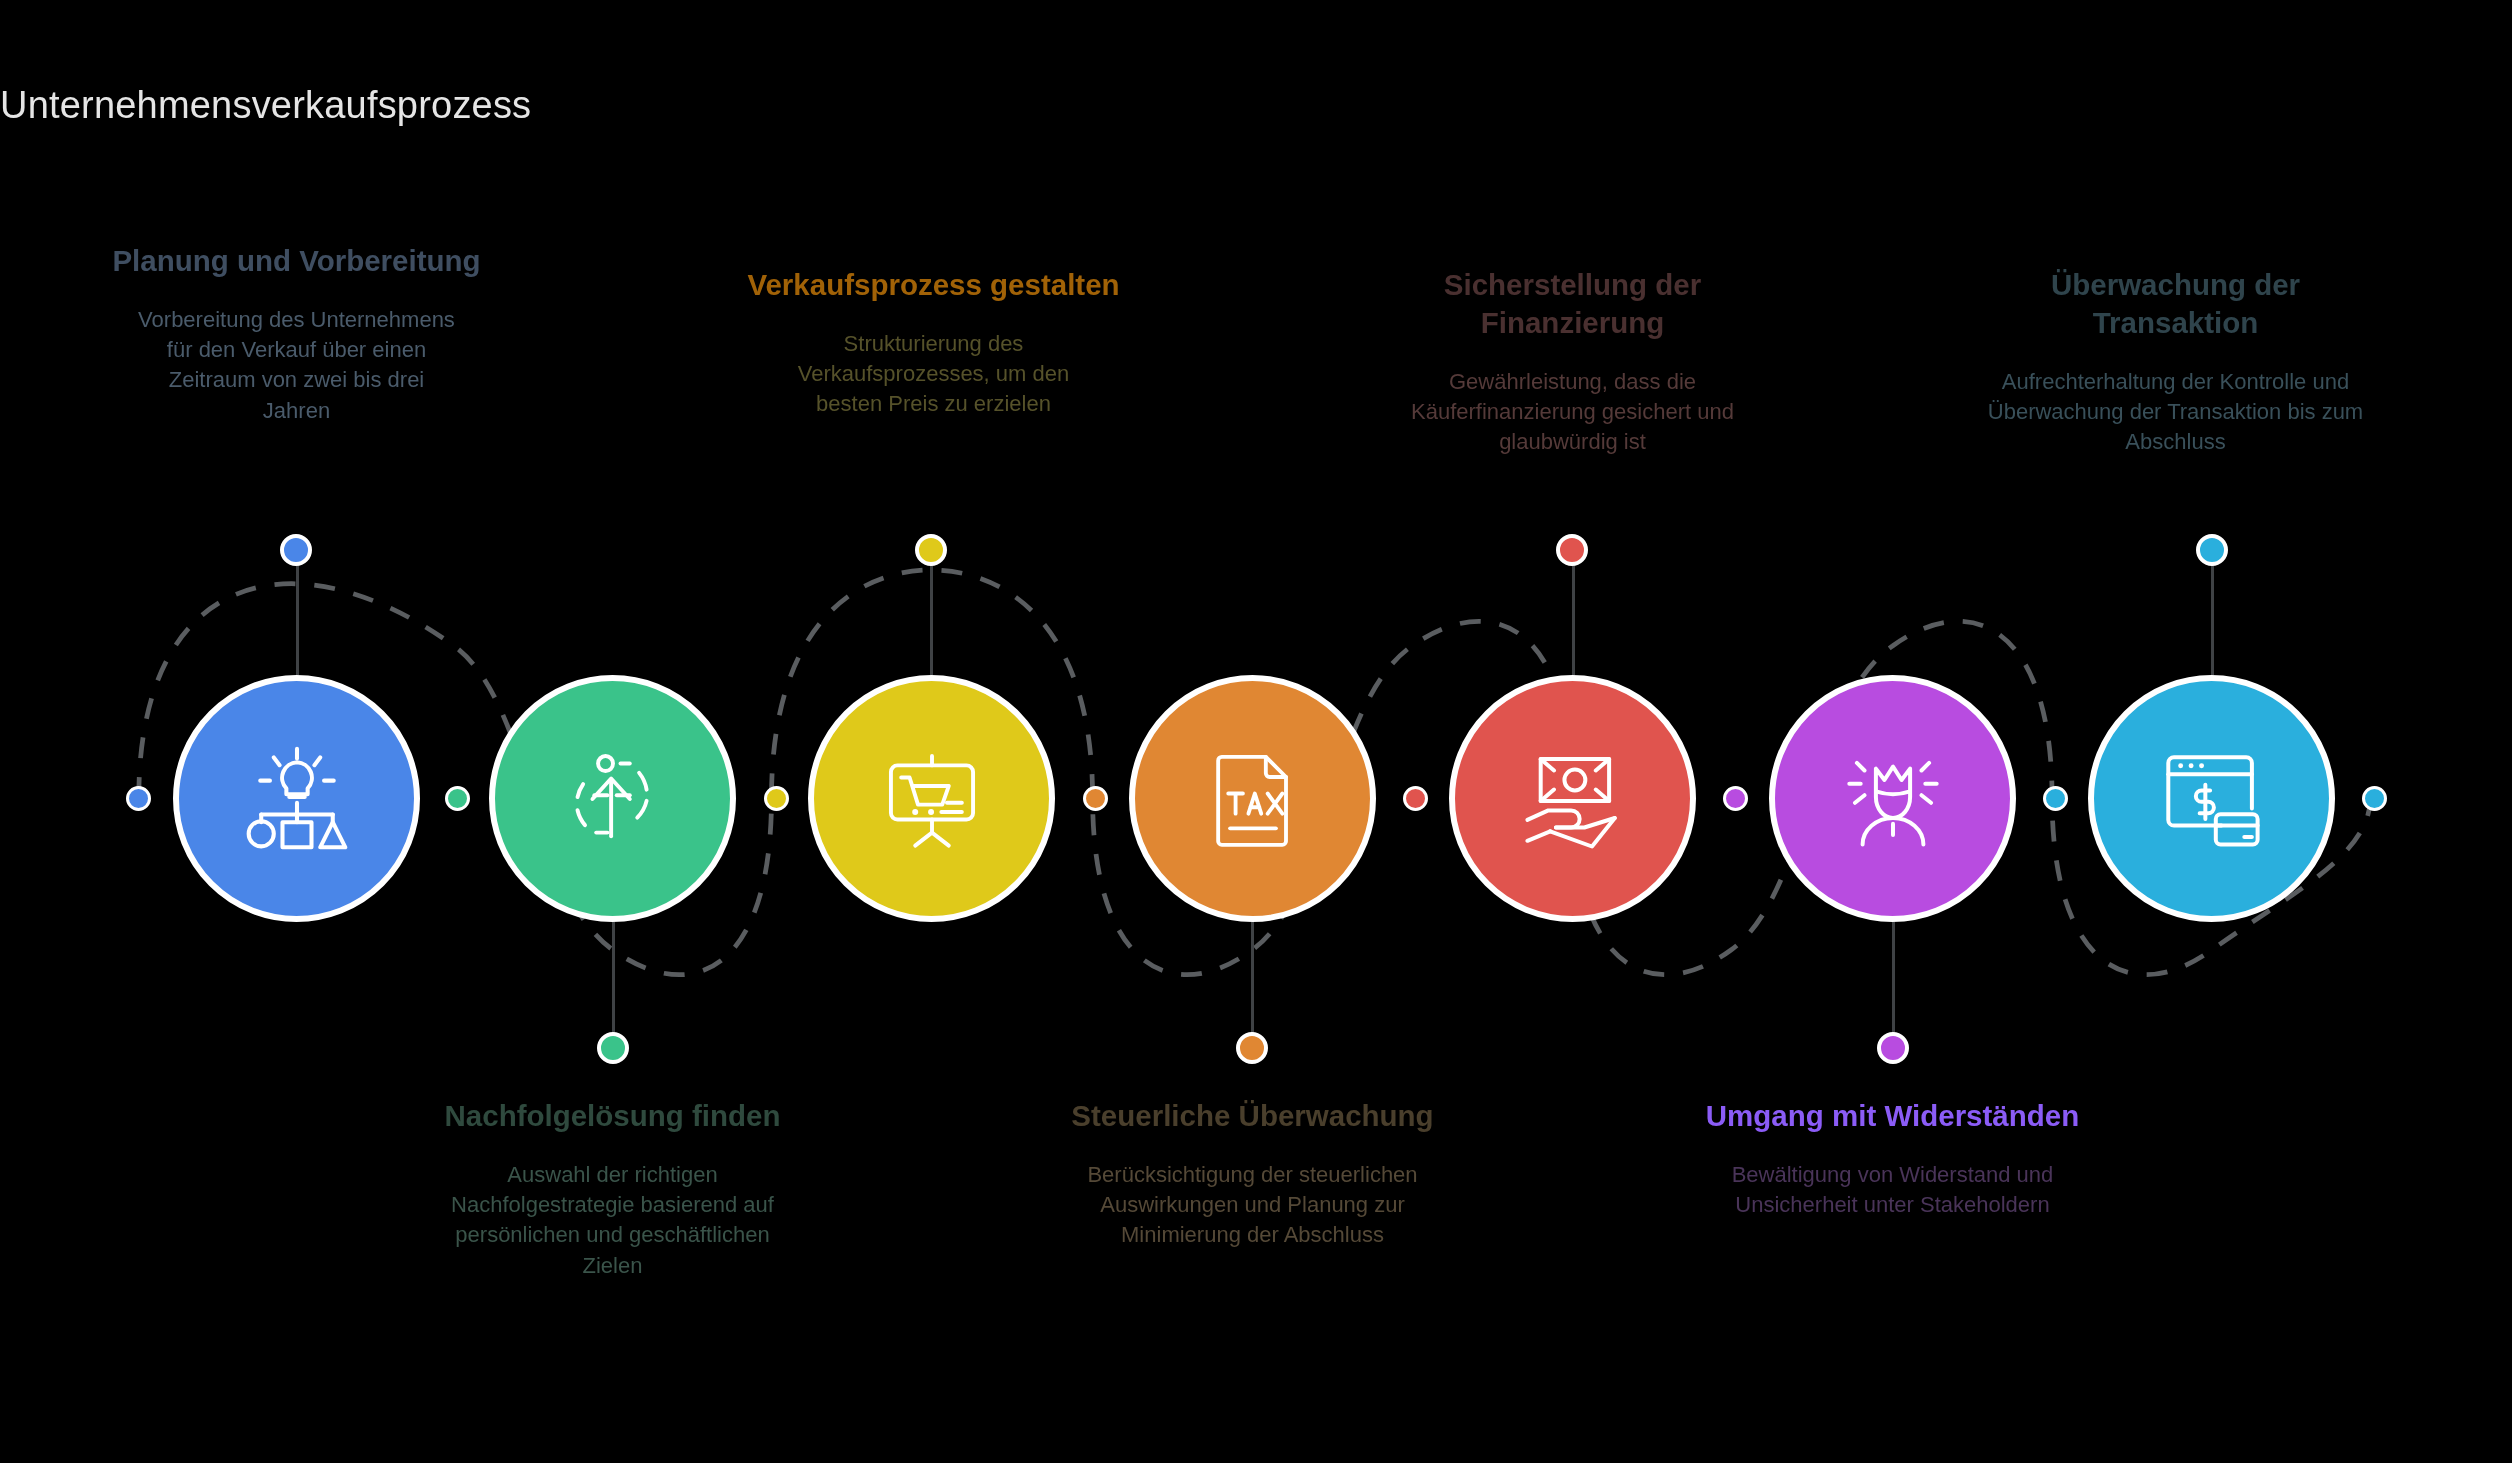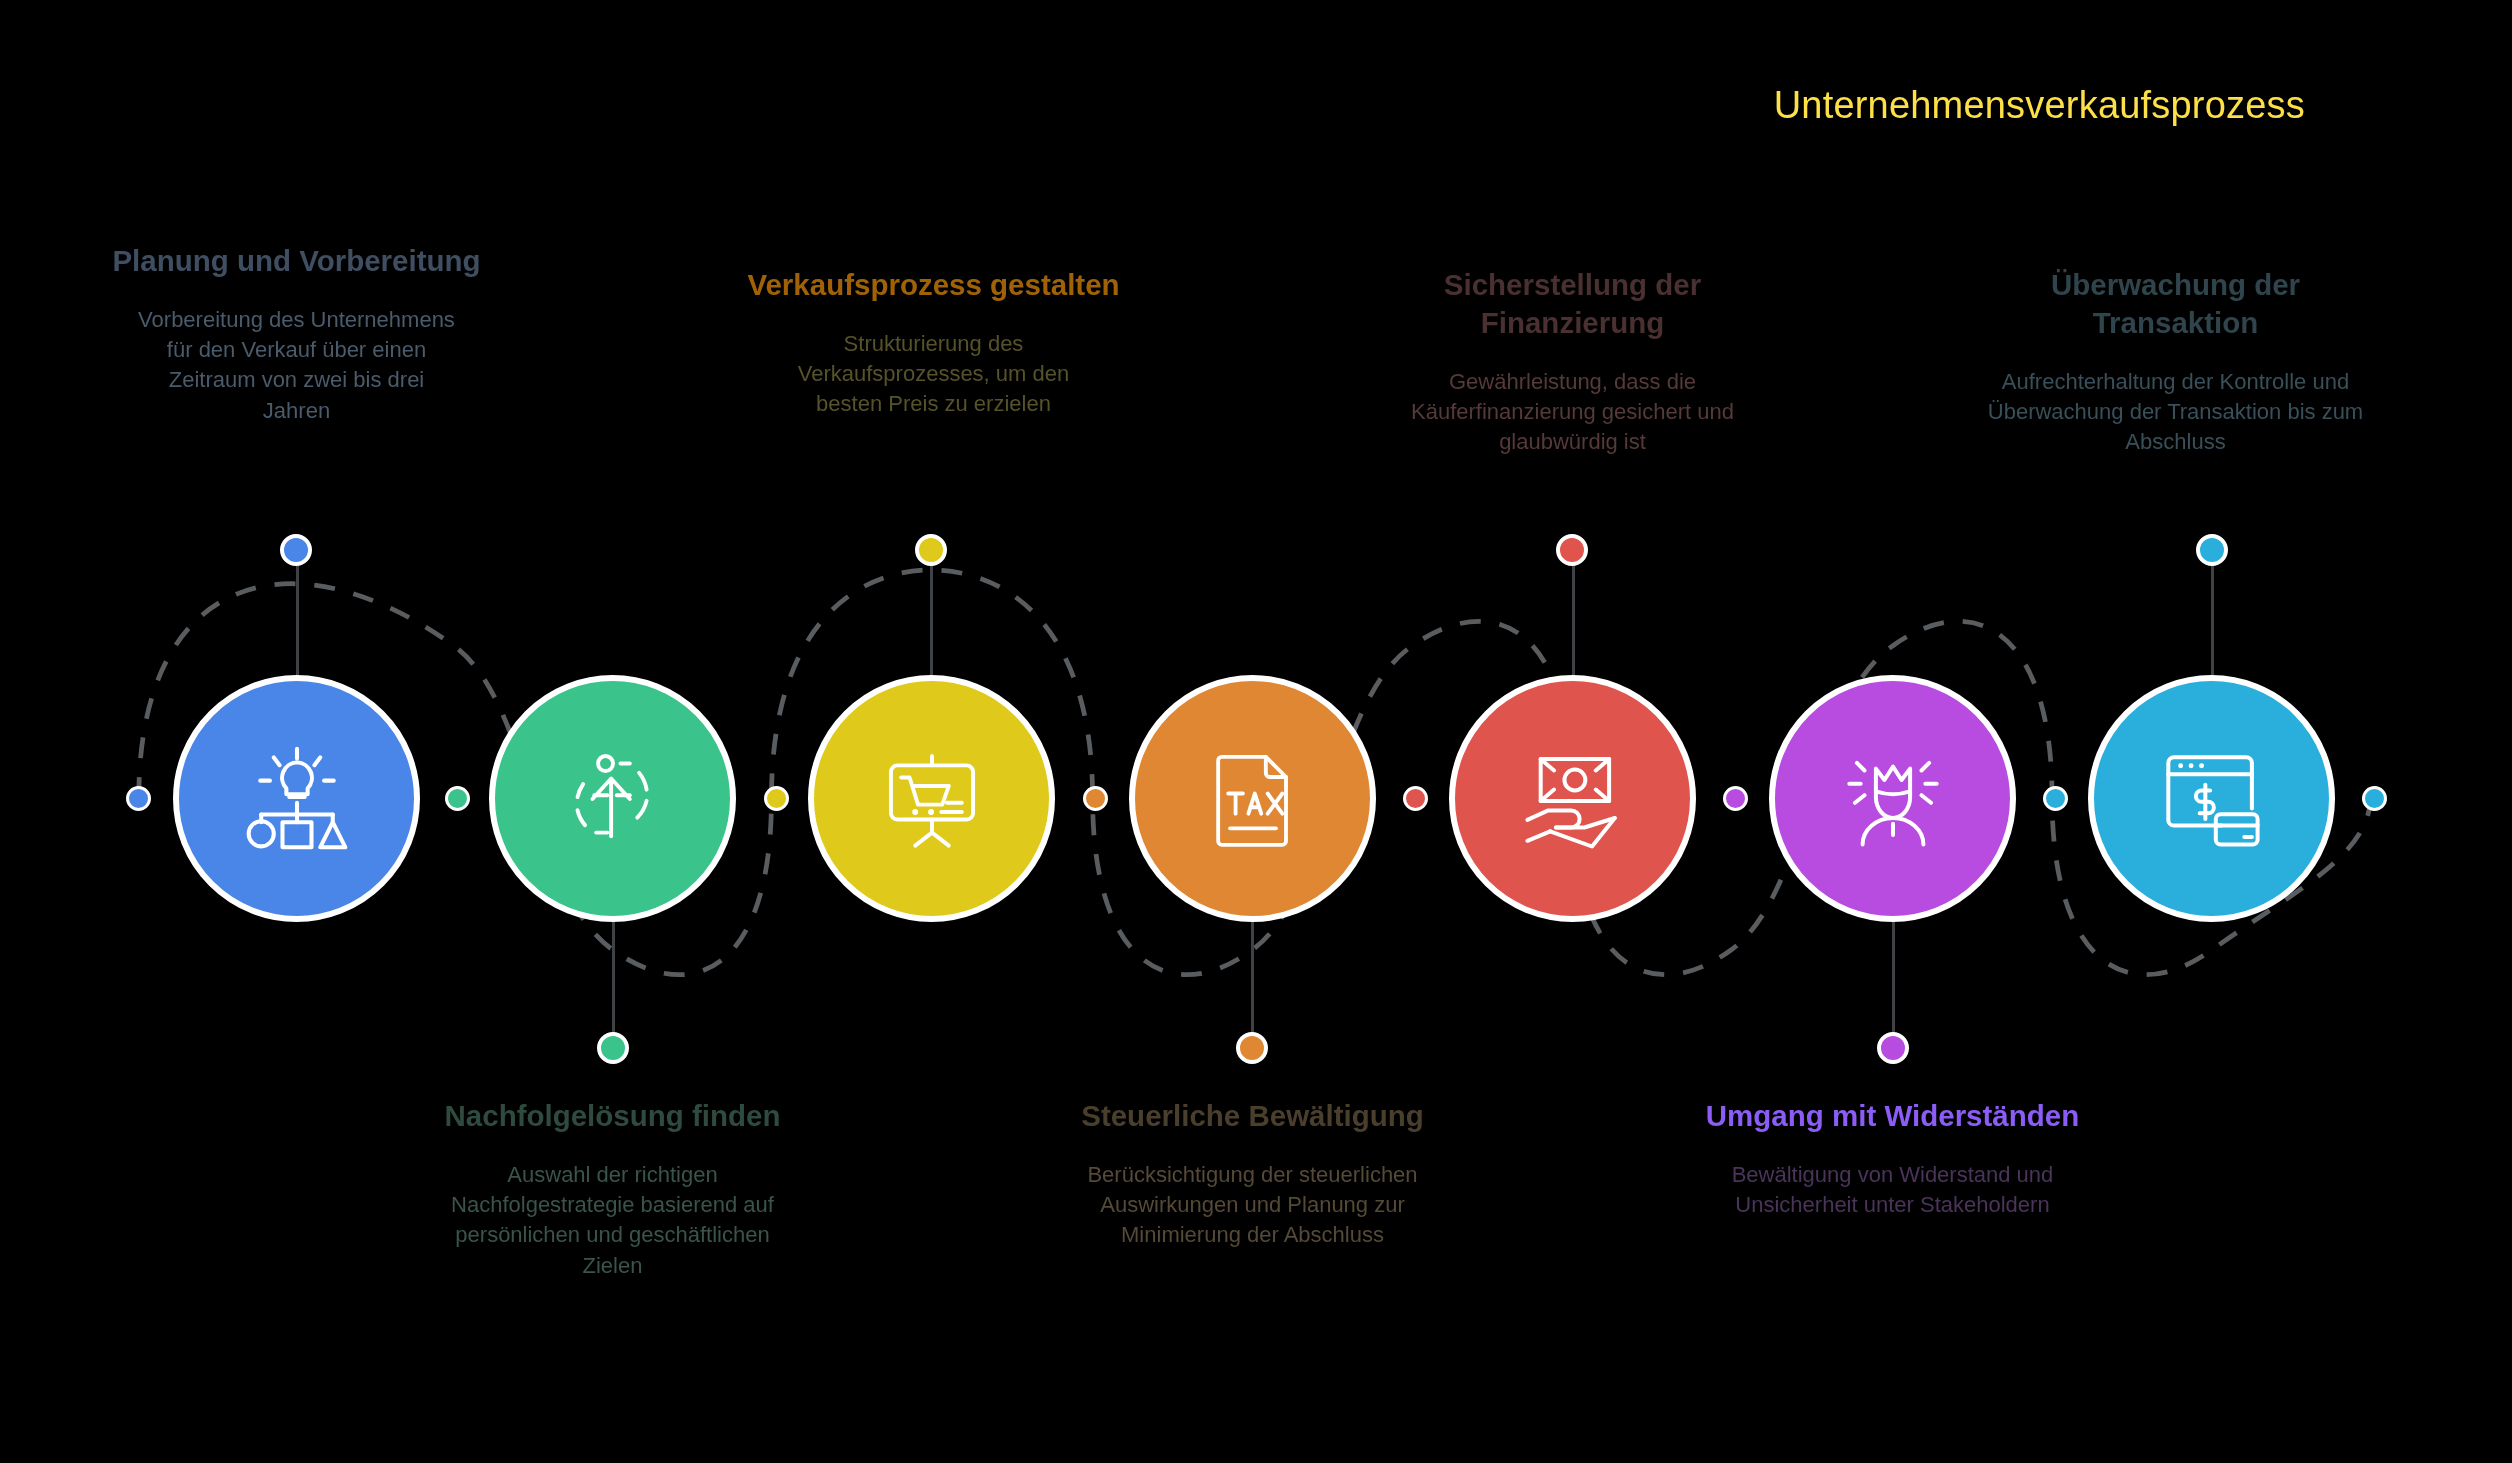--- a/index.html
+++ b/index.html
@@ -20,22 +20,22 @@
     width: 2512px;
     height: 1463px;
     background: #000000;
   }
   #chart-title {
     position: absolute;
     left: 0;
     top: 88;
     top: 84px;
     width: 2305px;
-    text-align: right;
-    color: #fde047;
+    text-align: left;
+    color: #e5e5e5;
     font-size: 38px;
     font-weight: 400;
     letter-spacing: 0.2px;
   }
   
   #wave-layer {
     position: absolute;
     left: 0; top: 0;
     width: 2512px;
     height: 1463px;
@@ -207,21 +207,21 @@
         <path d="M33 54 h16 M41 54 v22"></path>
         <path d="M55 76 L62 54 L69 76 M57 69 h10"></path>
         <path d="M76 54 L92 76 M92 54 L76 76"></path>
         <path d="M35 92 h50"></path>
       </svg>
     </span>
   </div>
   <div class="stem" style="left:1251px; top:922px; height:116px;"></div>
   <div class="stem-dot" style="left:1236px; top:1032px; background:#e08733;"></div>
   <div class="label-block" style="left:1053px; top:1097px;">
-    <div class="label-title" style="color:#4a3f2c;">Steuerliche Bewältigung</div>
+    <div class="label-title" style="color:#4a3f2c;">Steuerliche Überwachung</div>
     <div class="label-desc" style="color:#554937; width:380px; margin:0 auto;">Berücksichtigung der steuerlichen Auswirkungen und Planung zur Minimierung der Abschluss</div>
   </div>
 
   <div class="side-dot" style="left:1403px; top:786px; background:#e0544e;"></div>
   <div class="label-block" style="left:1373px; top:266px;">
     <div class="label-title" style="color:#4a3030;">Sicherstellung der Finanzierung</div>
     <div class="label-desc" style="color:#553a39; width:361px; margin:0 auto;">Gewährleistung, dass die Käuferfinanzierung gesichert und glaubwürdig ist</div>
   </div>
   <div class="stem" style="left:1572px; top:559px; height:116px;"></div>
   <div class="stem-dot" style="left:1556px; top:534px; background:#e0544e;"></div>

